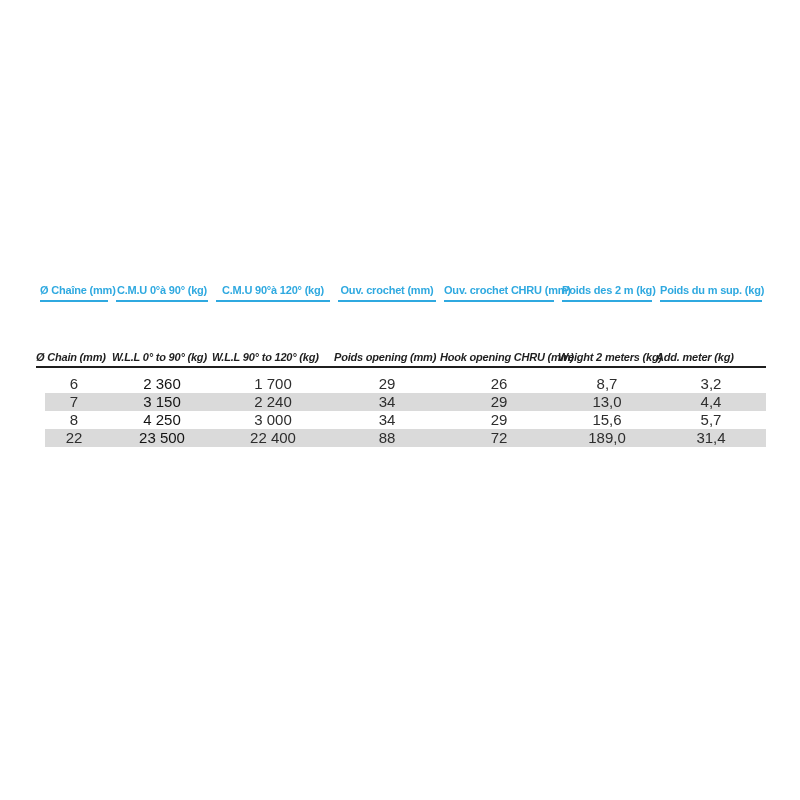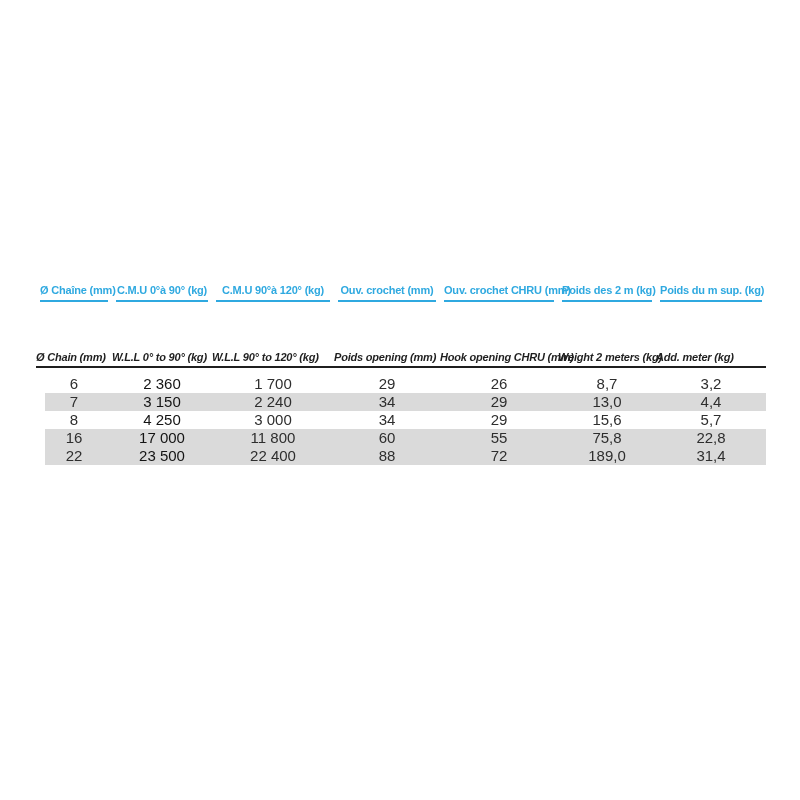--- a/index.html
+++ b/index.html
@@ -138,29 +138,20 @@
         <div class="row grid">
           <div class="cell">8</div>
           <div class="cell b">4 250</div>
           <div class="cell">3 000</div>
           <div class="cell">34</div>
           <div class="cell">29</div>
           <div class="cell">15,6</div>
           <div class="cell">5,7</div>
         </div>
         <div class="row grid striped">
-          <div class="cell">16</div>
-          <div class="cell b">17 000</div>
-          <div class="cell">11 800</div>
-          <div class="cell">60</div>
-          <div class="cell">55</div>
-          <div class="cell">75,8</div>
-          <div class="cell">22,8</div>
-        </div>
-        <div class="row grid striped">
           <div class="cell">22</div>
           <div class="cell b">23 500</div>
           <div class="cell">22 400</div>
           <div class="cell">88</div>
           <div class="cell">72</div>
           <div class="cell">189,0</div>
           <div class="cell">31,4</div>
         </div>
       </div>
   </div>

